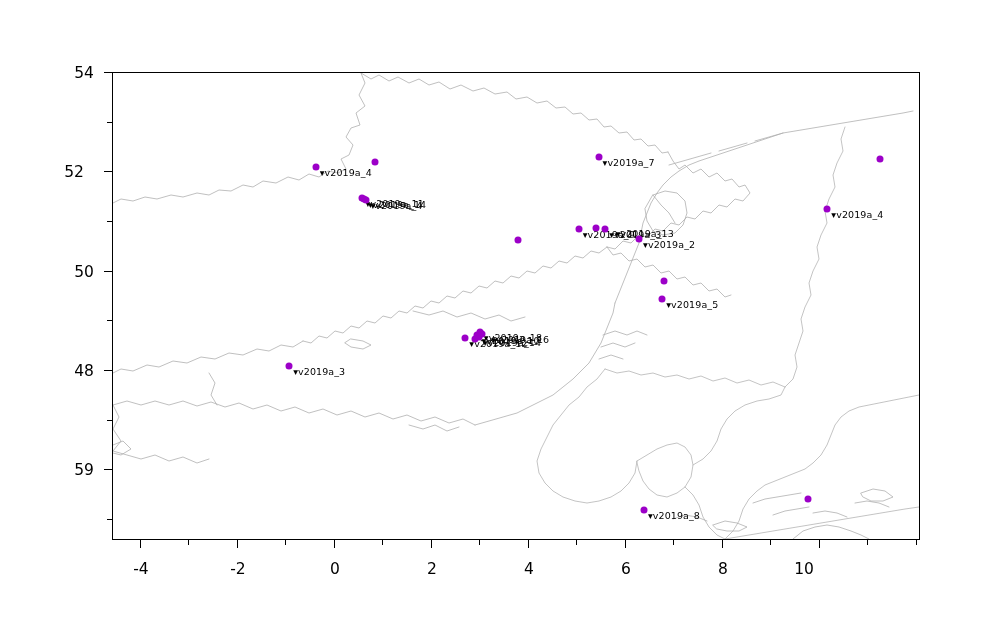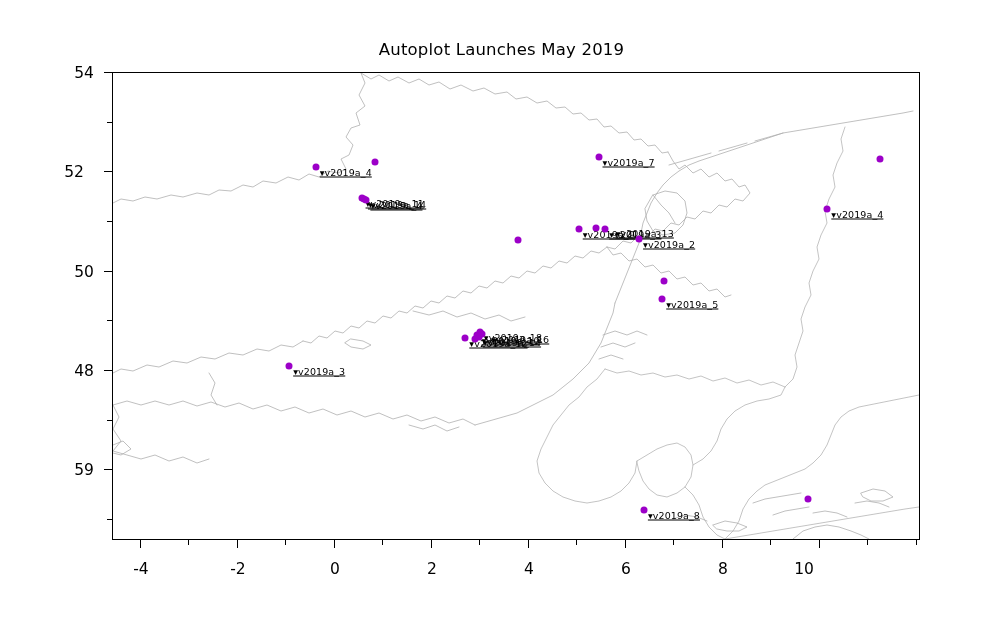--- a/index.html
+++ b/index.html
@@ -75,21 +75,20 @@
     background: #9c00c8;
     transform: translate(-50%, -50%);
   }
   .point-label {
     position: absolute;
     font-size: 9.5px;
     color: #000000;
     white-space: nowrap;
     transform: translateY(-50%);
     letter-spacing: 0.1px;
-    text-decoration: underline;
   }
   .coastline {
     fill: none;
     stroke: #b0b0b0;
     stroke-width: 0.8;
     stroke-linejoin: round;
     stroke-linecap: round;
   }
   .border-line {
     fill: none;
@@ -97,21 +96,20 @@
     stroke-width: 0.8;
     stroke-linejoin: round;
     stroke-linecap: round;
   }
 </style>
 </head>
 <body>
 
 <div id="figure">
 
-  <div id="chart-title">Autoplot Launches May 2019</div>
 
   <div class="axis-label ytick-label" style="left:62px; top:64px;">54</div>
   <div class="axis-label ytick-label" style="left:52px; top:163px;">52</div>
   <div class="axis-label ytick-label" style="left:62px; top:263px;">50</div>
   <div class="axis-label ytick-label" style="left:62px; top:362px;">48</div>
   <div class="axis-label ytick-label" style="left:62px; top:461px;">59</div>
 
   <div class="tick" style="left:104px; top:72px;  width:8px; height:1.4px;"></div>
   <div class="tick" style="left:104px; top:171px; width:8px; height:1.4px;"></div>
   <div class="tick" style="left:104px; top:271px; width:8px; height:1.4px;"></div>

